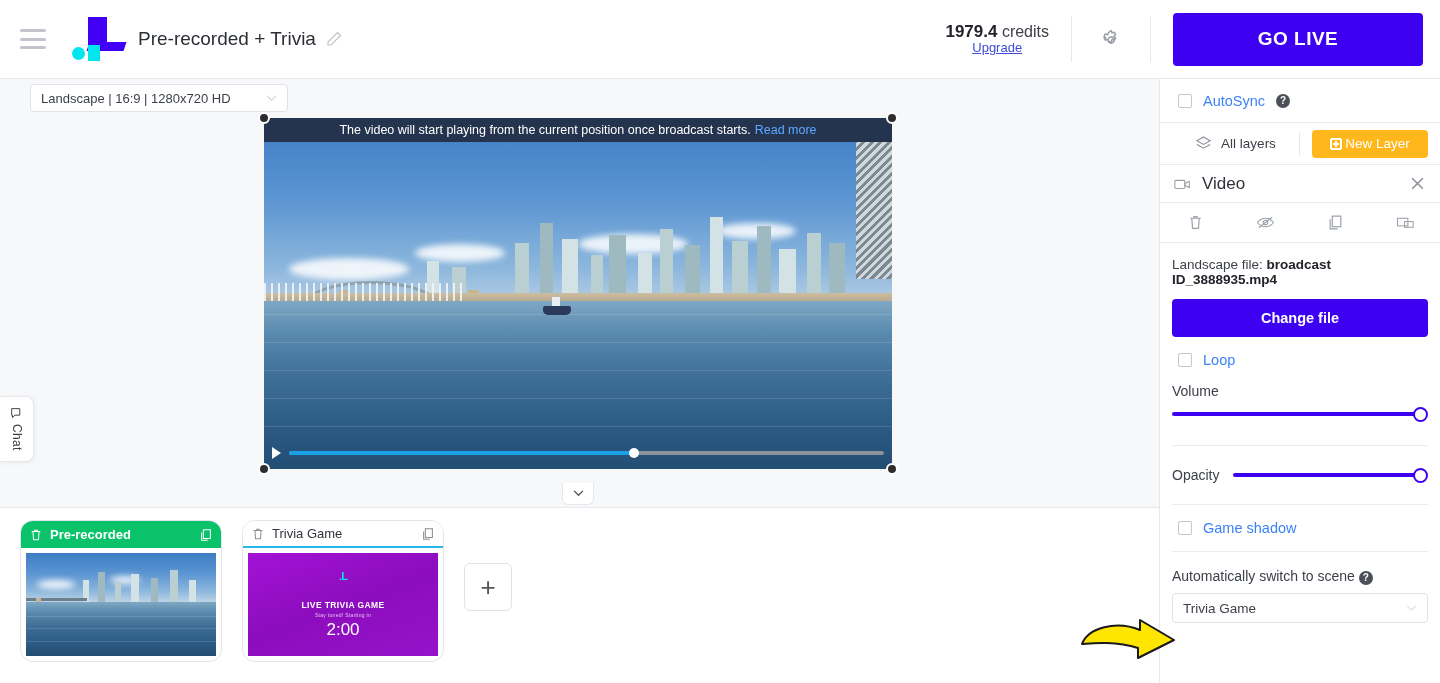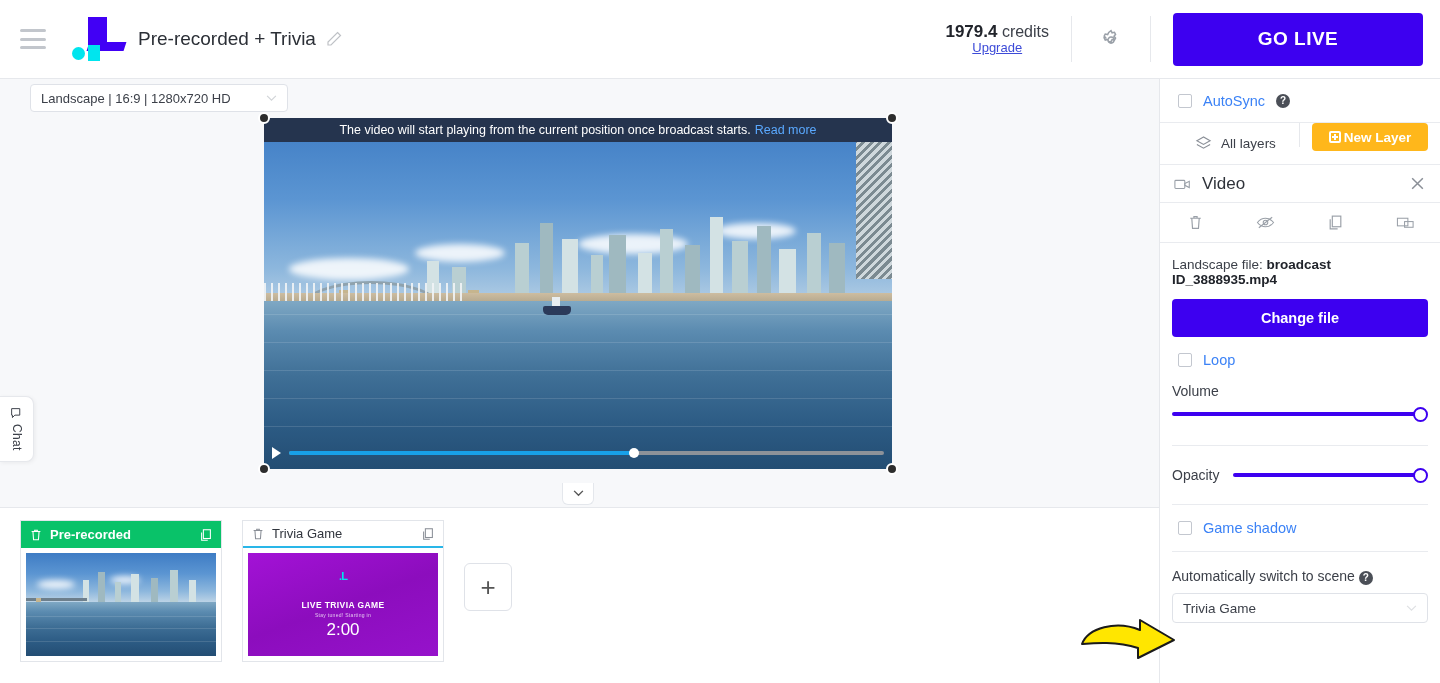--- a/index.html
+++ b/index.html
@@ -183,21 +183,21 @@
 
   
   .scenes {
     position: absolute; top: 507px; left: 0; width: 1160px; height: 176px;
     background: #fff; border-top: 1px solid #e6e8ec; border-right: 1px solid #e6e8ec;
     padding: 12px 20px;
     display: flex; align-items: flex-start; gap: 20px;
   }
   .scene-card {
     width: 202px; background: #fff; border: 1px solid #e2e5ea;
-    border-radius: 0; overflow: hidden; cursor: pointer;
+    border-radius: 13px; overflow: hidden; cursor: pointer;
   }
   .scene-head {
     height: 27px; display: flex; align-items: center; gap: 7px; padding: 0 8px;
     font-size: 13px;
   }
   .scene-card.active .scene-head { background: #09c269; color: #fff; font-weight: 700; }
   .scene-card.inactive .scene-head { background: #fff; color: #31353d; border-bottom: 2px solid #29b6e8; }
   .scene-thumb { height: 103px; margin: 5px; background: #ccc; position: relative; overflow: hidden; }
   .thumb-trivia {
     background: linear-gradient(160deg,#a312d6 0%,#8c0dbd 50%,#9612cb 100%);
@@ -227,29 +227,29 @@
   .cbox {
     width: 14px; height: 14px; border: 1px solid #c3c7cf; border-radius: 2px; background: #fff;
     flex: none;
   }
   .lbl { font-size: 14.5px; color: #3b82f6; }
   .qmark {
     width: 14px; height: 14px; border-radius: 50%; background: #4b4f57; color: #fff;
     font-size: 10px; font-weight: 700; display: inline-flex; align-items: center;
     justify-content: center; line-height: 1;
   }
-  .r-layers { height: 42px; display: flex; padding: 0 12px; }
+  .r-layers { height: 42px; display: flex; align-items: center; padding: 0 12px; }
   .all-layers {
     flex: 1; display: flex; align-items: center; justify-content: center; gap: 9px;
     font-size: 13.5px; color: #3c4049; cursor: pointer;
   }
   .divider-v { width: 1px; height: 24px; background: #e6e8ec; }
   .new-layer {
     margin-left: 12px; width: 116px; height: 28px; background: #ffb71b; color: #fff;
-    border: 0; border-radius: 4px; font-size: 13.5px; font-weight: 700;
+    border: 0; border-radius: 4px; font-size: 13.5px; font-weight: 400;
     display: flex; align-items: center; justify-content: center; gap: 3px; cursor: pointer;
     font-family: "Liberation Sans", sans-serif;
   }
   .plus-sq {
     width: 12px; height: 12px; border: 2px solid #fff; border-radius: 2px;
     position: relative;
   }
   .plus-sq:before, .plus-sq:after {
     content: ""; position: absolute; background: #fff;
   }

